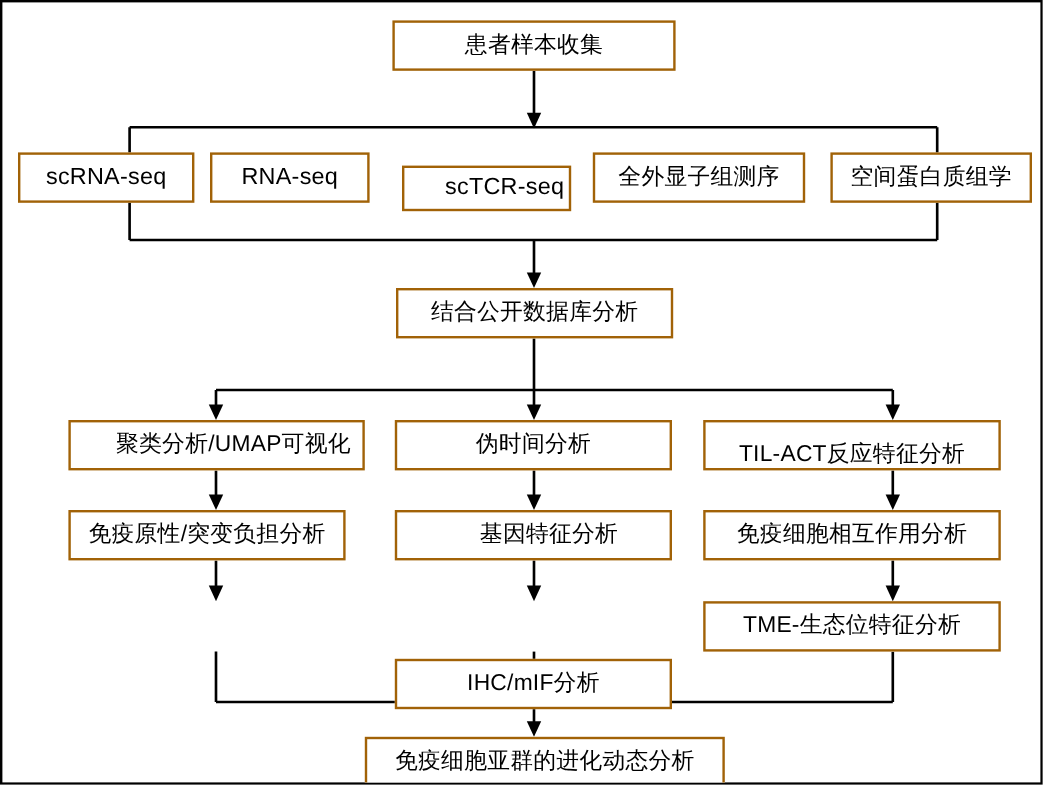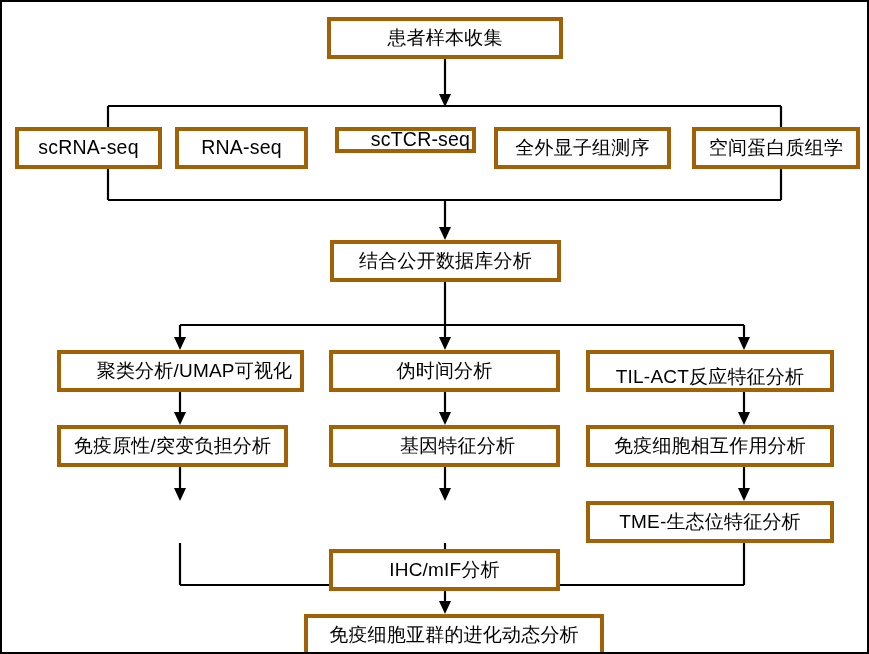--- a/index.html
+++ b/index.html
@@ -13,21 +13,21 @@
     height: 654px;
     background: #ffffff;
     box-sizing: border-box;
     border: 2px solid #000000;
     overflow: hidden;
     font-family: "Liberation Sans", "DejaVu Sans", sans-serif;
   }
   .node {
     position: absolute;
     box-sizing: border-box;
-    border: 4px solid #a16207;
+    border: 2px solid #a16207;
     background: #ffffff;
     display: flex;
     align-items: center;
     justify-content: center;
     text-align: center;
     color: #000000;
     font-size: 19px;
     line-height: 1.1;
     white-space: nowrap;
     letter-spacing: 0.2px;
@@ -104,21 +104,21 @@
   <div class="node" style="left:325px; top:15px; width:236px; height:42px;">
     <span>患者样本收集</span>
   </div>
 
   <div class="node latin" style="left:13px; top:125px; width:147px; height:42px;">
     <span>scRNA-seq</span>
   </div>
   <div class="node latin" style="left:173px; top:125px; width:133px; height:42px;">
     <span>RNA-seq</span>
   </div>
-  <div class="node latin" style="left:333px; top:125px; width:141px; height:26px;padding-left:30px;">
+  <div class="node latin" style="left:333px; top:136px; width:141px; height:38px;padding-left:30px;">
     <span>scTCR-seq</span>
   </div>
   <div class="node" style="left:492px; top:125px; width:177px; height:42px;font-family:Liberation Serif, serif;">
     <span>全外显子组测序</span>
   </div>
   <div class="node" style="left:690px; top:125px; width:168px; height:42px;">
     <span>空间蛋白质组学</span>
   </div>
 
   <div class="node" style="left:328px; top:238px; width:231px; height:42px;">

